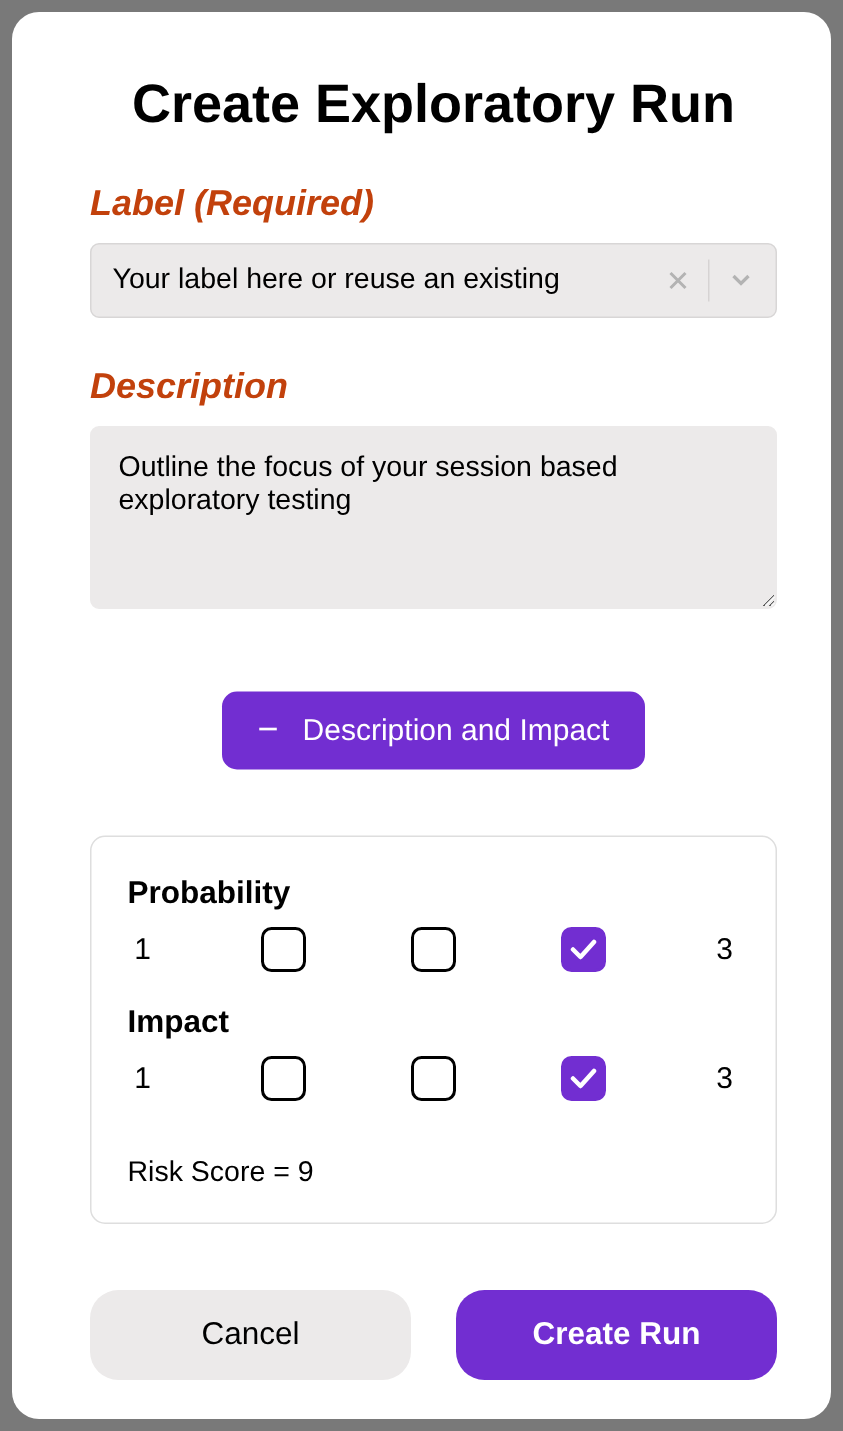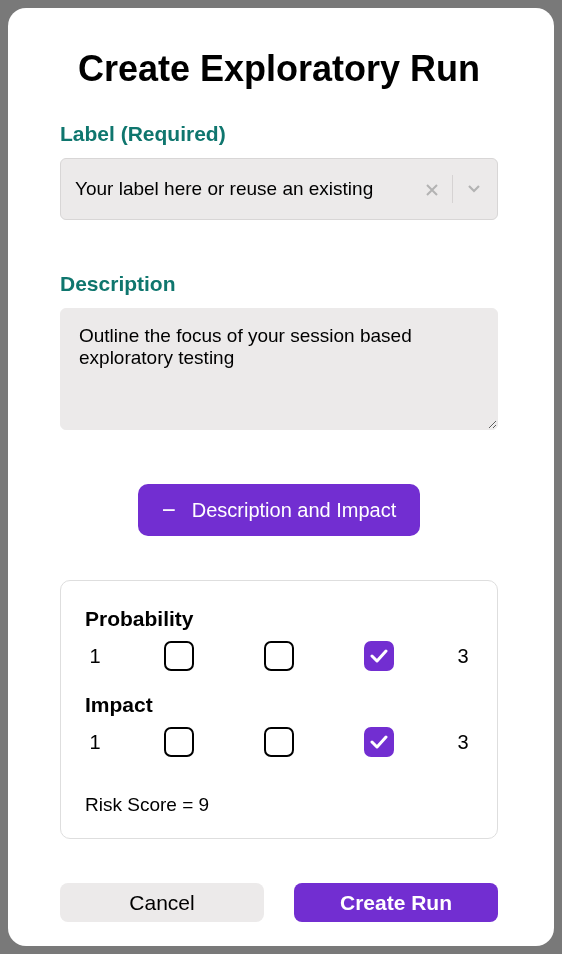--- a/index.html
+++ b/index.html
@@ -14,46 +14,47 @@
       height: 954px;
       display: flex;
       align-items: center;
       justify-content: center;
     }
     .modal {
       background: #ffffff;
       width: 546px;
       height: 938px;
       border-radius: 18px;
-      padding: 40px 56px 40px 52px;
+      padding: 40px 36px 40px 52px;
       display: flex;
       flex-direction: column;
     }
     .title {
       font-size: 36px;
       font-weight: 700;
       text-align: center;
       margin-bottom: 32px;
       color: #000;
     }
     .field-label {
-      font-size: 21px;
+      font-size: 24px;
       font-weight: 700;
-      color: #0f766e;
+      color: #c2410c;
       margin-bottom: 12px;
+      font-style: italic;
     }
     .combo {
       display: flex;
       align-items: center;
       background: #eceaea;
       border: 1px solid #d8d6d6;
       border-radius: 6px;
-      height: 62px;
+      height: 50px;
       padding: 0 10px 0 14px;
-      margin-bottom: 52px;
+      margin-bottom: 32px;
     }
     .combo-text {
       flex: 1;
       font-size: 19px;
       color: #000;
     }
     .combo-clear {
       color: #b3b3b3;
       font-size: 20px;
       padding: 0 10px;
@@ -169,22 +170,22 @@
       font-size: 19px;
       color: #000;
       margin-top: 37px;
     }
     .actions {
       display: flex;
       gap: 30px;
     }
     .btn {
       flex: 1;
-      height: 39px;
-      border-radius: 8px;
+      height: 60px;
+      border-radius: 19px;
       font-size: 21px;
       border: none;
       cursor: pointer;
     }
     .btn-cancel {
       background: #eceaea;
       color: #000;
     }
     .btn-primary {
       background: #722ed1;

